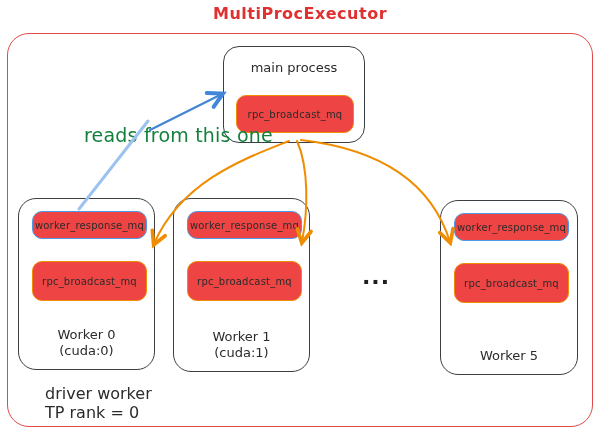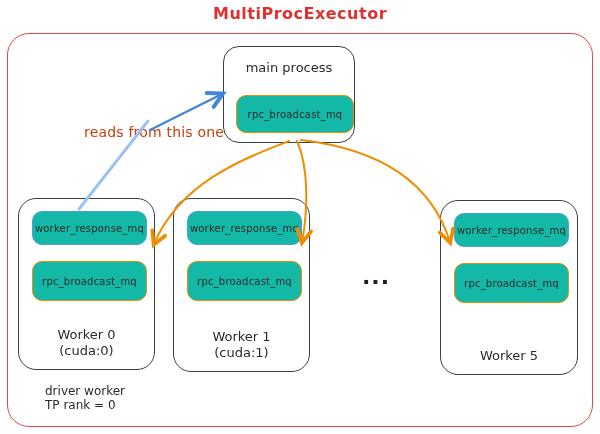--- a/index.html
+++ b/index.html
@@ -12,55 +12,55 @@
     font-size:16px;font-weight:bold;color:#e03131;letter-spacing:.5px;
   }
   .outer-box{
     position:absolute;left:7px;top:33px;width:584px;height:392px;
     border:1.5px solid #e24a4a;border-radius:22px;background:transparent;
   }
   .proc-box{
     position:absolute;border:1.6px solid #3a3f44;border-radius:16px;background:#fff;
     box-sizing:border-box;
   }
-  .main-box{left:223px;top:46px;width:132px;height:97px;}
+  .main-box{left:223px;top:46px;width:142px;height:97px;}
   .main-label{
     position:absolute;top:13px;left:0;width:100%;text-align:center;font-size:13px;
   }
   .queue{
-    position:absolute;box-sizing:border-box;border-radius:10px;background:#14b8a6;
+    position:absolute;box-sizing:border-box;border-radius:10px;background:#ef4444;
     display:flex;align-items:center;justify-content:center;
     font-size:10px;white-space:nowrap;letter-spacing:.2px;
   }
   .queue.orange{border:1.8px solid #f08c00;}
   .queue.blue{border:1.6px solid #4d9be6;}
   .main-queue{left:12px;top:48px;width:118px;height:38px;}
   .worker{
     position:absolute;border:1.6px solid #3a3f44;border-radius:18px;background:#fff;
     box-sizing:border-box;
   }
   .w0{left:18px;top:198px;width:137px;height:172px;}
   .w1{left:173px;top:198px;width:137px;height:174px;}
   .w7{left:440px;top:200px;width:138px;height:175px;}
-  .worker .resp{left:13px;top:12px;width:115px;height:34px;}
+  .worker .resp{left:13px;top:12px;width:115px;height:28px;}
   .worker .bcast{left:13px;top:62px;width:115px;height:40px;}
   .worker-caption{
     position:absolute;left:0;bottom:10px;width:100%;text-align:center;
     font-size:13px;line-height:1.25;
   }
   .annotation{
-    position:absolute;left:84px;top:124px;color:#c2410c;font-size:14px;
+    position:absolute;left:84px;top:124px;color:#15803d;font-size:19px;
     white-space:nowrap;letter-spacing:.2px;
   }
   .ellipsis{
     position:absolute;left:356px;top:264px;width:40px;text-align:center;
     font-size:22px;font-weight:bold;color:#1e1e1e;letter-spacing:1px;
   }
   .footnote{
-    position:absolute;left:45px;top:384px;font-size:12px;line-height:1.2;
+    position:absolute;left:45px;top:384px;font-size:16px;line-height:1.2;
   }
   svg.overlay{position:absolute;left:0;top:0;pointer-events:none;}
 </style>
 </head>
 <body>
 
 <div class="stage">
 
   <div class="title">MultiProcExecutor</div>
 

